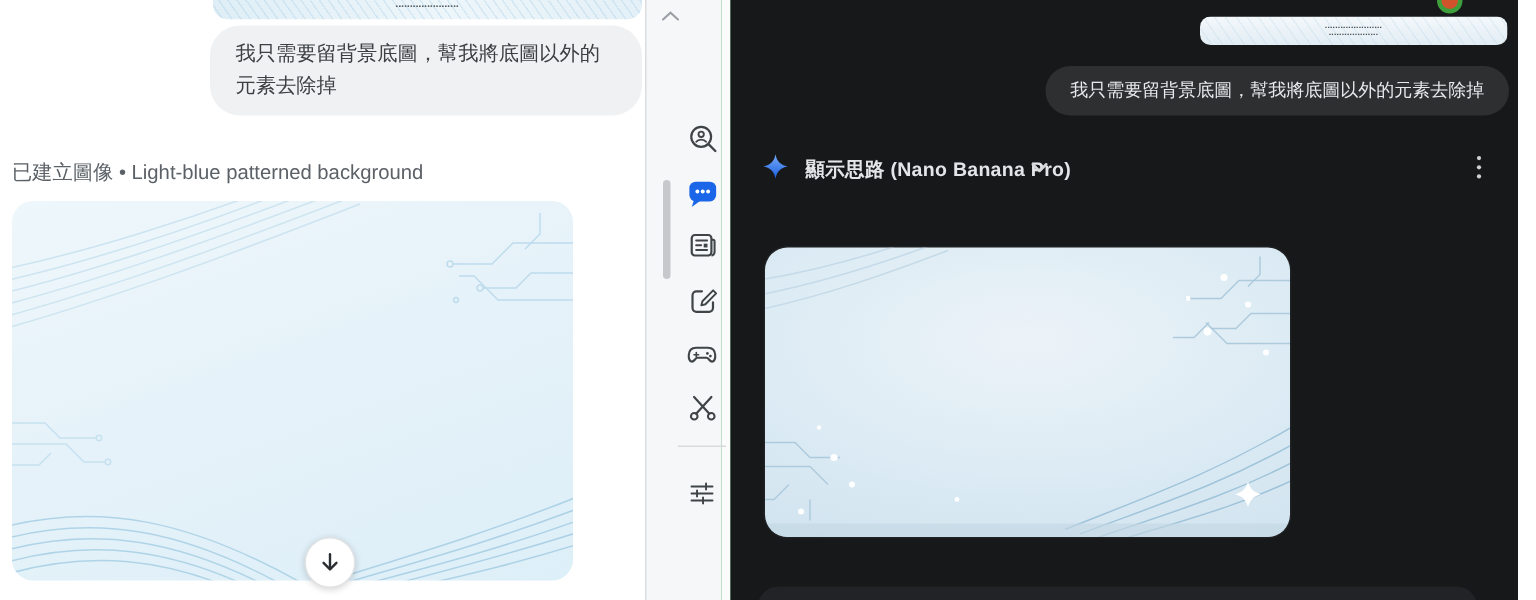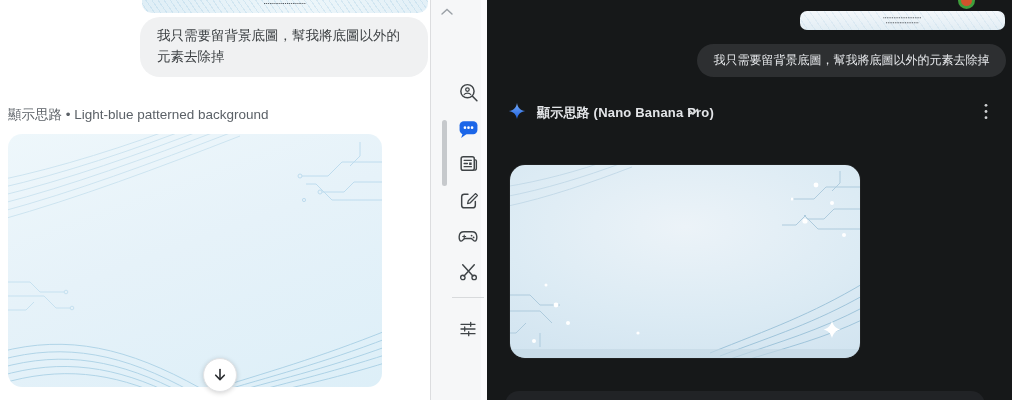--- a/index.html
+++ b/index.html
@@ -99,21 +99,21 @@
 <div id="stage">
 
   <div class="left-panel">
 
     <div class="upload-strip-left">
       <div class="micro-text">▪▪▪▪▪▪▪▪▪▪▪▪▪▪▪▪▪▪▪▪▪▪</div>
     </div>
 
     <div class="bubble-left">我只需要留背景底圖，幫我將底圖以外的元素去除掉</div>
 
-    <div class="status-line">顯示思路 • Light-blue patterned background</div>
+    <div class="status-line">已建立圖像 • Light-blue patterned background</div>
 
     <div class="gen-image-left">
       <svg viewBox="0 0 374 253" preserveAspectRatio="none">
         <g stroke="#cde4f0" fill="none" stroke-width="1">
           <path d="M-8 86 C70 64 150 34 232 2"></path>
           <path d="M-8 78 C66 58 144 29 222 -1"></path>
           <path d="M-8 70 C62 52 138 24 212 -4"></path>
           <path d="M-8 62 C58 46 132 20 202 -7"></path>
           <path d="M-8 54 C54 40 126 16 192 -10"></path>
           <path d="M-8 46 C50 34 120 12 182 -12"></path>

